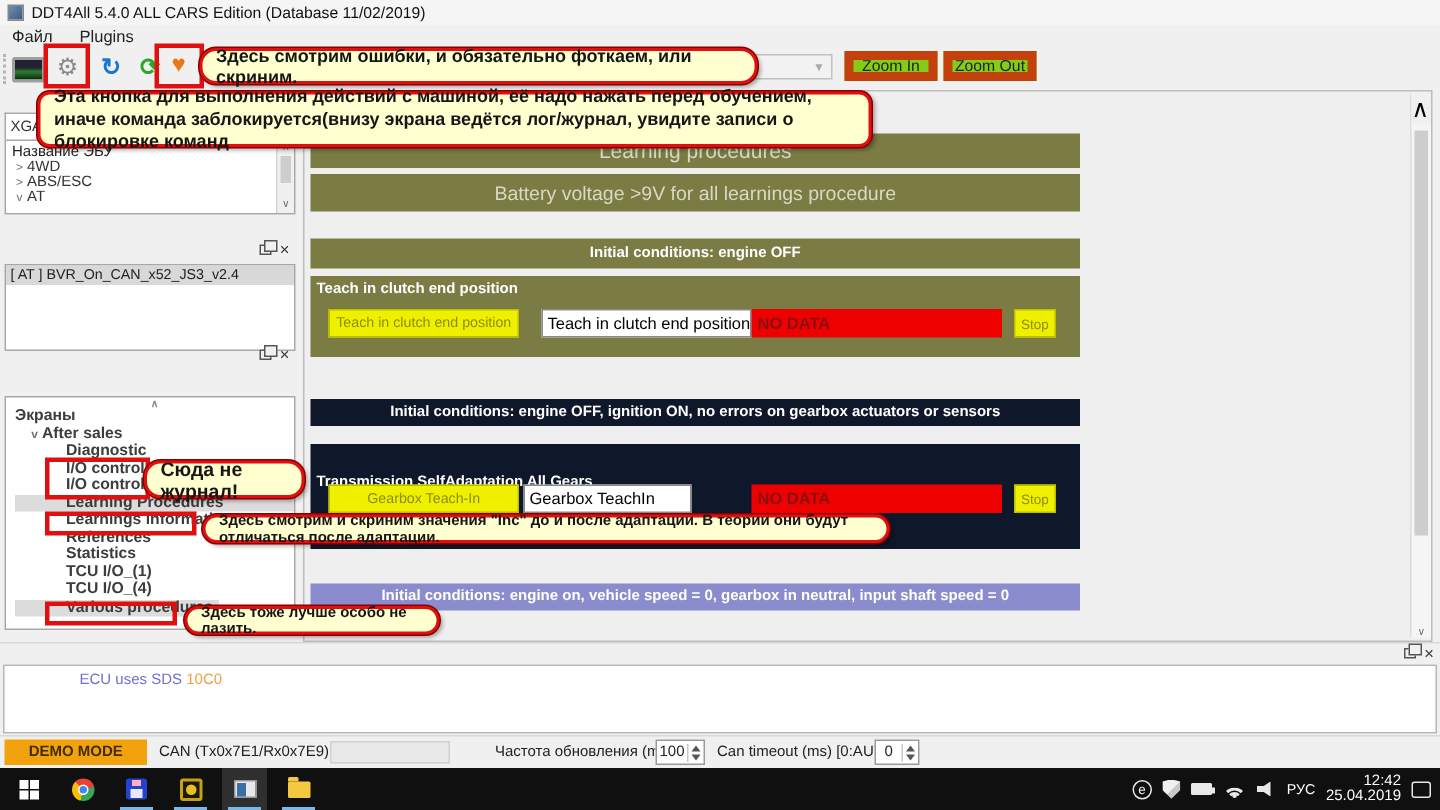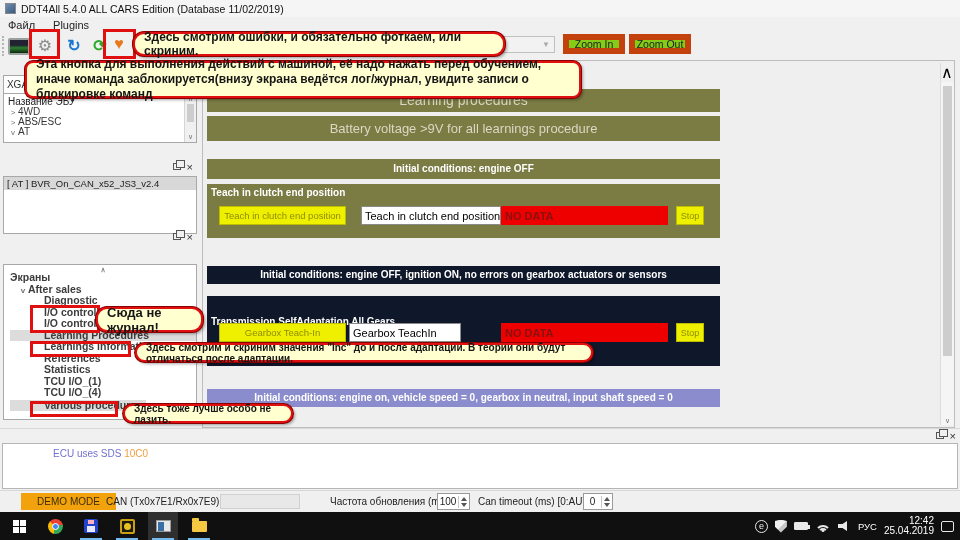--- a/index.html
+++ b/index.html
@@ -67,22 +67,22 @@
   
   .ann { background:#ffffcf; border:2px solid #e01010; border-radius:11px; box-shadow:0 0 0 1px #8a0000, 2px 2px 3px rgba(0,0,0,.35);
          color:#161616; font-weight:bold; z-index:5; display:flex; align-items:center; padding:1px 9px; }
 
   
   .logpanel { background:#fff; border:1px solid #b5b5b5; font-size:10px; padding:4px 6px; }
   .log-sds { color:#7070d0;padding-left:44px; }
   .log-val { color:#f0a040; }
   .statusbar { left:0; top:490px; width:960px; height:22px; background:#f0f0f0; border-top:1px solid #d8d8d8;
                font-size:10px; color:#222; }
-  .demomode { background:#f2a20d; color:#402d00; font-weight:normal; font-size:10px;
-              display:flex; align-items:center; justify-content:center;margin-left:18px; }
+  .demomode { background:#f2a20d; color:#402d00; font-weight:bold; font-size:10px;
+              display:flex; align-items:center; justify-content:center; }
   .inset { background:#e8e8e8; border:1px solid #d0d0d0; }
   .spin { background:#fff; border:1px solid #9a9a9a; font-size:10px; display:flex; align-items:center; }
   .spin .val { flex:1; text-align:center; }
   .spin .arrows { width:11px; border-left:1px solid #c8c8c8; display:flex; flex-direction:column; align-items:center; justify-content:center; }
   .tri-up { width:0; height:0; border-left:3px solid transparent; border-right:3px solid transparent; border-bottom:4px solid #555; margin:1px 0; }
   .tri-dn { width:0; height:0; border-left:3px solid transparent; border-right:3px solid transparent; border-top:4px solid #555; margin:1px 0; }
 
   
   .taskbar { left:0; top:512px; width:960px; height:28px; background:#101010; display:flex; align-items:stretch; }
   .tb-tile { width:30px; display:flex; align-items:center; justify-content:center; position:relative; }

